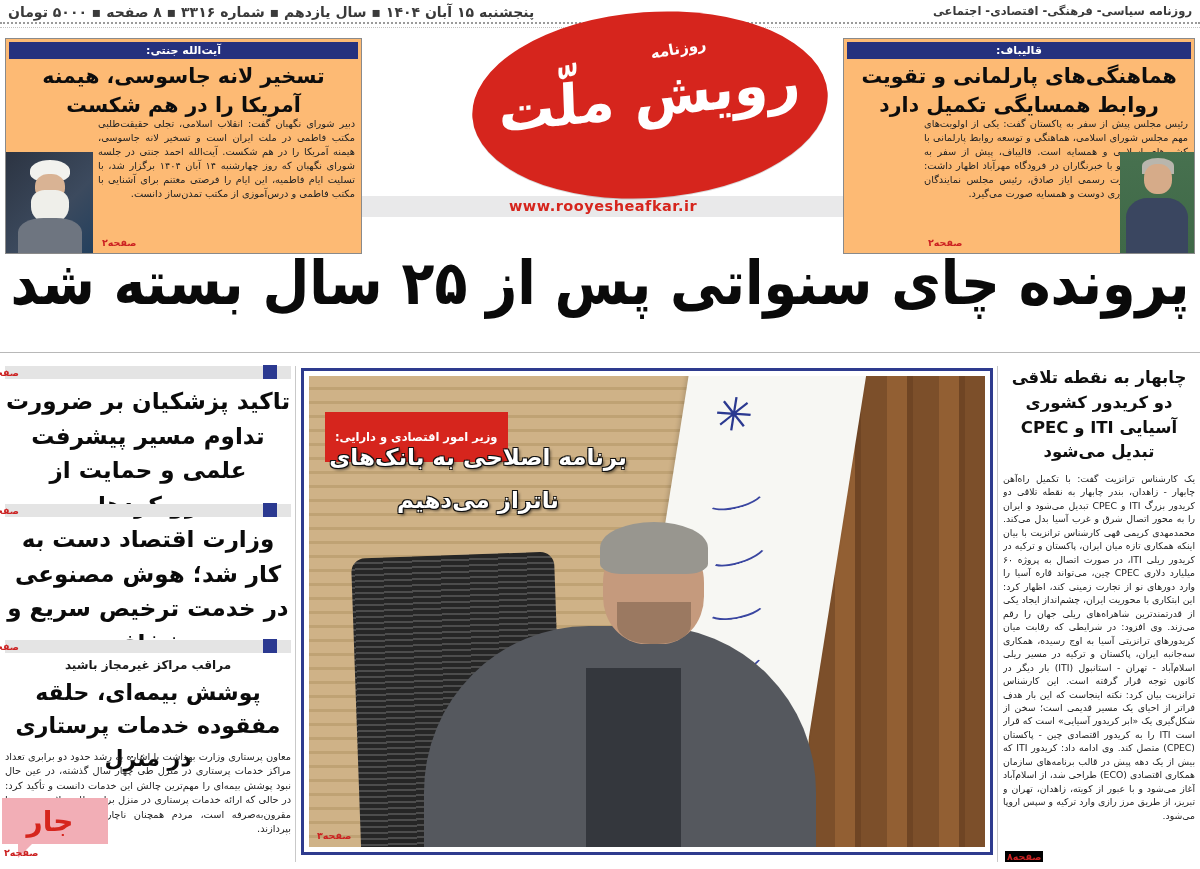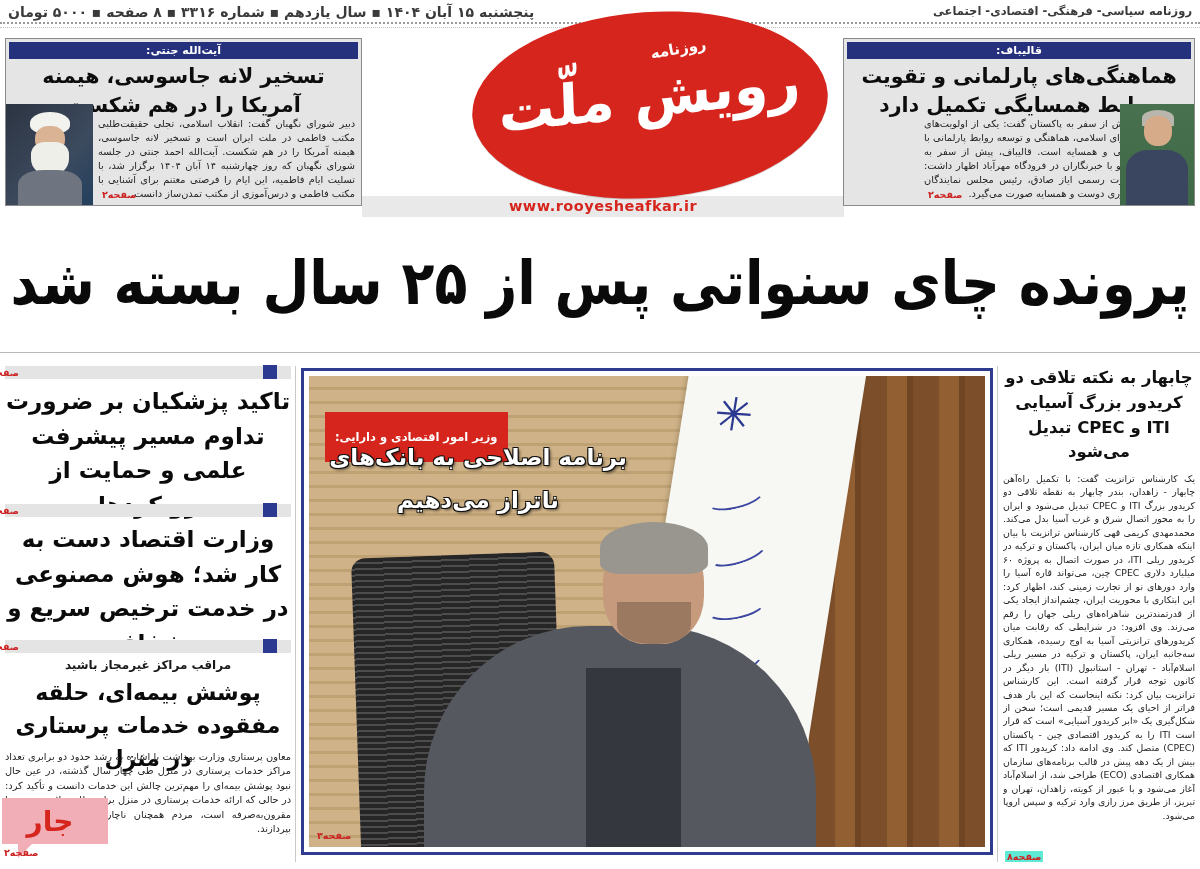--- a/index.html
+++ b/index.html
@@ -15,21 +15,21 @@
   
   .logo { position:absolute; left:472px; top:12px; width:356px; height:186px; background:#d6251d;
           border-radius:50%; transform:rotate(-4deg); z-index:5; box-shadow:0 1px 0 rgba(0,0,0,.15); }
   .logo-small { position:absolute; top:30px; right:118px; color:#fff; font-size:15px; font-weight:bold; transform:rotate(-6deg); }
   .logo-name { position:absolute; top:52px; left:0; right:0; text-align:center; color:#fff; font-size:56px; font-weight:bold;
                transform:rotate(-2deg) skewX(-4deg); letter-spacing:2px; }
   .urlband { position:absolute; left:362px; top:196px; width:482px; height:21px; background:#e9e9ea; z-index:2; text-align:center; }
   .urlband span { font-size:14.5px; font-weight:bold; color:#d6251d; line-height:21px; letter-spacing:.5px; direction:ltr; display:inline-block; }
 
   
-  .newsbox { position:absolute; top:38px; height:168px; background:#e5e5e5; border:1px solid #8a8a8a; z-index:3; overflow:hidden; }
+  .newsbox { position:absolute; top:38px; height:216px; background:#fdba74; border:1px solid #8a8a8a; z-index:3; overflow:hidden; }
   .box-left  { left:5px;  width:357px; }
   .box-right { left:843px; width:352px; }
   .kickerbar { margin:3px 3px 0 3px; height:17px; background:#26317e; color:#fff; font-size:11px; font-weight:bold;
                text-align:center; line-height:17px; }
   .box-headline { margin-top:3px; padding:0 8px; font-size:20.5px; font-weight:800; text-align:center; line-height:1.42; color:#0d0d0d; }
   .box-body { position:absolute; top:78px; bottom:4px; font-size:9.8px; line-height:1.42; text-align:justify; color:#222; overflow:hidden; }
   .box-left  .box-body { right:6px; left:92px; }
   .box-right .box-body { right:6px; left:80px; }
   .pageref { color:#cc2222; font-weight:bold; font-size:9.5px; }
   .box-page { position:absolute; bottom:5px; z-index:4; }
@@ -55,21 +55,21 @@
   .lead-rule { position:absolute; top:352px; left:0; right:0; border-top:1px solid #b8b8b8; }
 
   
   .vsep { position:absolute; top:366px; width:1px; height:496px; background:#c9c9c9; }
   .vsep-a { left:295px; } .vsep-b { left:997px; }
 
   
   .rightcol { position:absolute; left:1003px; top:366px; width:192px; height:498px; overflow:hidden; }
   .rc-headline { font-size:16.5px; font-weight:800; text-align:center; line-height:1.5; color:#101010; }
   .rc-body { margin-top:7px; font-size:9.3px; line-height:1.45; text-align:justify; color:#1c1c1c; }
-  .rc-page { position:absolute; left:2px; bottom:2px; background:#5eead4; padding:0 2px; }
+  .rc-page { position:absolute; left:2px; bottom:2px; background:#000000; padding:0 2px; }
 
   
   .photobox { position:absolute; left:301px; top:368px; width:692px; height:487px; border:3px solid #2e3b8e;
               background:#fff; padding:5px; box-shadow:0 0 0 1px #fff inset; }
   .photo { position:relative; width:100%; height:100%; overflow:hidden;
            background:repeating-linear-gradient(180deg,#cfb287 0 11px,#bfa274 11px 14px); }
   .ph-wood { position:absolute; right:0; top:0; bottom:0; width:26%;
              background:repeating-linear-gradient(90deg,#7c4f2a 0 26px,#925f33 26px 46px,#6f4524 46px 52px); }
   .ph-flag { position:absolute; right:22%; top:-4%; height:84%; width:26%; background:#f7f7f3;
              transform:rotate(4deg) skewX(-5deg); box-shadow:-2px 0 4px rgba(0,0,0,.15); }
@@ -155,21 +155,21 @@
     <span class="pageref box-page">صفحه۲</span>
   </div>
 
   <div class="lead-headline">پرونده چای سنواتی پس از ۲۵ سال بسته شد</div>
   <div class="lead-rule"></div>
 
   <div class="vsep vsep-a"></div>
   <div class="vsep vsep-b"></div>
 
   <div class="rightcol">
-    <div class="rc-headline">چابهار به نکته تلاقی دو کریدور بزرگ آسیایی ITI و CPEC تبدیل می‌شود</div>
+    <div class="rc-headline">چابهار به نقطه تلاقی دو کریدور کشوری آسیایی ITI و CPEC تبدیل می‌شود</div>
     <div class="rc-body">یک کارشناس ترانزیت گفت: با تکمیل راه‌آهن چابهار - زاهدان، بندر چابهار به نقطه تلاقی دو کریدور بزرگ ITI و CPEC تبدیل می‌شود و ایران را به محور اتصال شرق و غرب آسیا بدل می‌کند. محمدمهدی کریمی قهی کارشناس ترانزیت با بیان اینکه همکاری تازه میان ایران، پاکستان و ترکیه در کریدور ریلی ITI، در صورت اتصال به پروژه ۶۰ میلیارد دلاری CPEC چین، می‌تواند قاره آسیا را وارد دورهای نو از تجارت زمینی کند، اظهار کرد: این ابتکاری با محوریت ایران، چشم‌انداز ایجاد یکی از قدرتمندترین شاهراه‌های ریلی جهان را رقم می‌زند. وی افزود: در شرایطی که رقابت میان کریدورهای ترانزیتی آسیا به اوج رسیده، همکاری سه‌جانبه ایران، پاکستان و ترکیه در مسیر ریلی اسلام‌آباد - تهران - استانبول (ITI) بار دیگر در کانون توجه قرار گرفته است. این کارشناس ترانزیت بیان کرد: نکته اینجاست که این بار هدف فراتر از احیای یک مسیر قدیمی است؛ سخن از شکل‌گیری یک «ابر کریدور آسیایی» است که قرار است ITI را به کریدور اقتصادی چین - پاکستان (CPEC) متصل کند. وی ادامه داد: کریدور ITI که بیش از یک دهه پیش در قالب برنامه‌های سازمان همکاری اقتصادی (ECO) طراحی شد، از اسلام‌آباد آغاز می‌شود و با عبور از کویته، زاهدان، تهران و تبریز، از طریق مرز رازی وارد ترکیه و سپس اروپا می‌شود.</div>
     <span class="pageref rc-page">صفحه۸</span>
   </div>
 
   <div class="photobox">
     <div class="photo">
       <div class="ph-wood"></div>
       <div class="ph-flag">
         <span class="ph-star">✳</span>
         <span class="squig sq1"></span>

